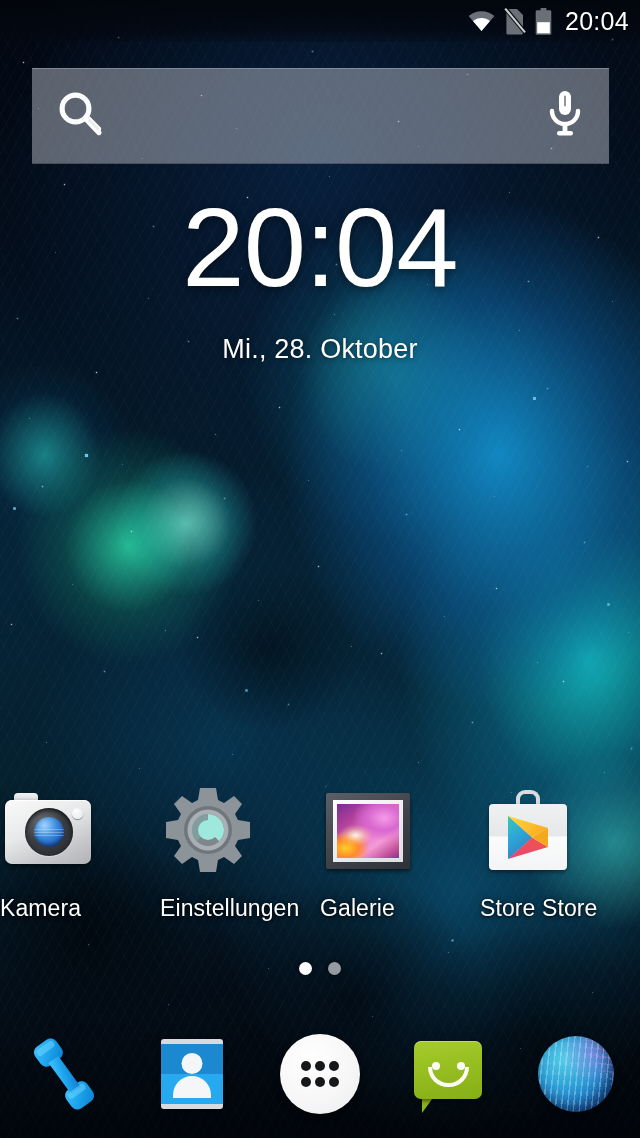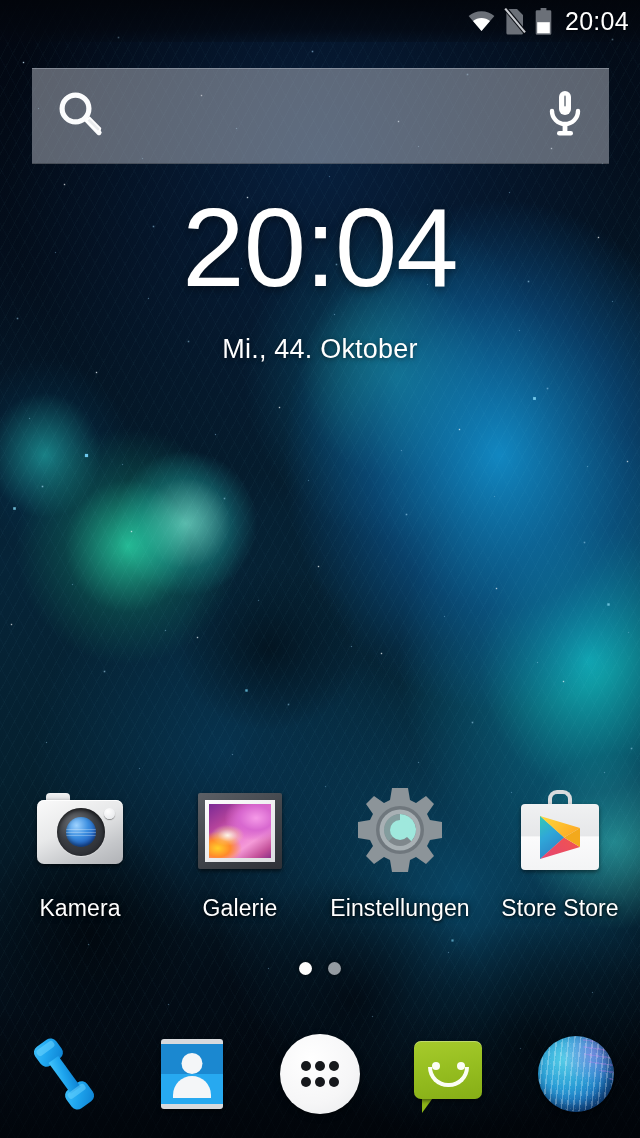--- a/index.html
+++ b/index.html
@@ -152,21 +152,21 @@
     margin-top:30px; letter-spacing:.2px;
     text-shadow:0 1px 5px rgba(0,0,0,.55);
   }
 
   
   #app-grid {
     position:absolute; left:0; top:782px; width:640px;
     display:flex; z-index:20;
   }
   .app-cell {
-    flex:1; display:flex; flex-direction:column; align-items:center;
+    flex:1; display:flex; flex-direction:column; 
     cursor:pointer;
   }
   .app-art { width:96px; height:96px; position:relative; }
   .app-label {
     margin-top:17px; color:#ffffff; font-size:23px; font-weight:400;
     letter-spacing:.1px; white-space:nowrap;
     text-shadow:0 1px 3px rgba(0,0,0,.85), 0 0 7px rgba(0,0,0,.55);
   }
 
   
@@ -406,45 +406,34 @@
         <rect x="17" y="6.5" width="2" height="11" rx="1" fill="#8e949b"></rect>
         <path d="M5 22 A13 13 0 0 0 31 22" stroke="#ffffff" stroke-width="4.4" fill="none" stroke-linecap="round"></path>
         <rect x="15.6" y="33" width="4.8" height="9" fill="#ffffff"></rect>
         <rect x="10" y="42" width="16" height="4.4" rx="2.2" fill="#ffffff"></rect>
       </svg>
     </span>
   </div>
 
   <div id="clock-widget">
     <div id="clock-time">20:04</div>
-    <div id="clock-date">Mi., 44. Oktober</div>
+    <div id="clock-date">Mi., 28. Oktober</div>
   </div>
 
   <div id="app-grid">
 
     <div class="app-cell">
       <div class="app-art">
         <div class="cam-hump"></div>
         <div class="cam-body"></div>
         <div class="cam-ring"></div>
         <div class="cam-glass"></div>
         <div class="cam-flash"></div>
       </div>
       <div class="app-label">Kamera</div>
-    </div>
-
-    <div class="app-cell">
-      <div class="app-art">
-        <div class="gal-frame">
-            <div class="gal-mat">
-              <div class="gal-photo"></div>
-            </div>
-          </div>
-      </div>
-      <div class="app-label">Galerie</div>
     </div>
 
     <div class="app-cell">
       <div class="app-art">
         <div class="gear-wrap">
           <svg width="92" height="92" viewBox="0 0 92 92">
             <g fill="#8c9499">
               <path d="M46 4 L54 4 L56 16 L62 19 L72 12 L80 20 L73 30 L76 36 L88 38 L88 54
                        L76 56 L73 62 L80 72 L72 80 L62 73 L56 76 L54 88 L38 88 L36 76 L30 73
                        L20 80 L12 72 L19 62 L16 56 L4 54 L4 38 L16 36 L19 30 L12 20 L20 12
@@ -453,20 +442,31 @@
             <circle cx="46" cy="46" r="24" fill="#6f777d"></circle>
             <circle cx="46" cy="46" r="20.5" fill="#a8b0b4"></circle>
             <circle cx="46" cy="46" r="16" fill="#7f878c"></circle>
             <path d="M46 30 A16 16 0 0 1 57.3 57.3 L46 46 Z" fill="#9fe8dd"></path>
             <path d="M46 30 A16 16 0 0 0 34.7 57.3 L46 46 Z" fill="#8fdfd2" opacity=".25"></path>
             <circle cx="46" cy="46" r="10" fill="#9fe8dd"></circle>
           </svg>
         </div>
       </div>
       <div class="app-label">Einstellungen</div>
+    </div>
+
+    <div class="app-cell">
+      <div class="app-art">
+        <div class="gal-frame">
+            <div class="gal-mat">
+              <div class="gal-photo"></div>
+            </div>
+          </div>
+      </div>
+      <div class="app-label">Galerie</div>
     </div>
 
     <div class="app-cell">
       <div class="app-art">
         <div class="ps-handle"></div>
         <div class="ps-bag"></div>
         <div class="ps-tri">
           <svg width="44" height="47" viewBox="0 0 44 47">
             <path d="M2 2 L26 23.5 L2 45 Z" fill="#3fbfdc"></path>
             <path d="M2 2 L26 23.5 L2 45 Z" fill="url(#g1)"></path>

